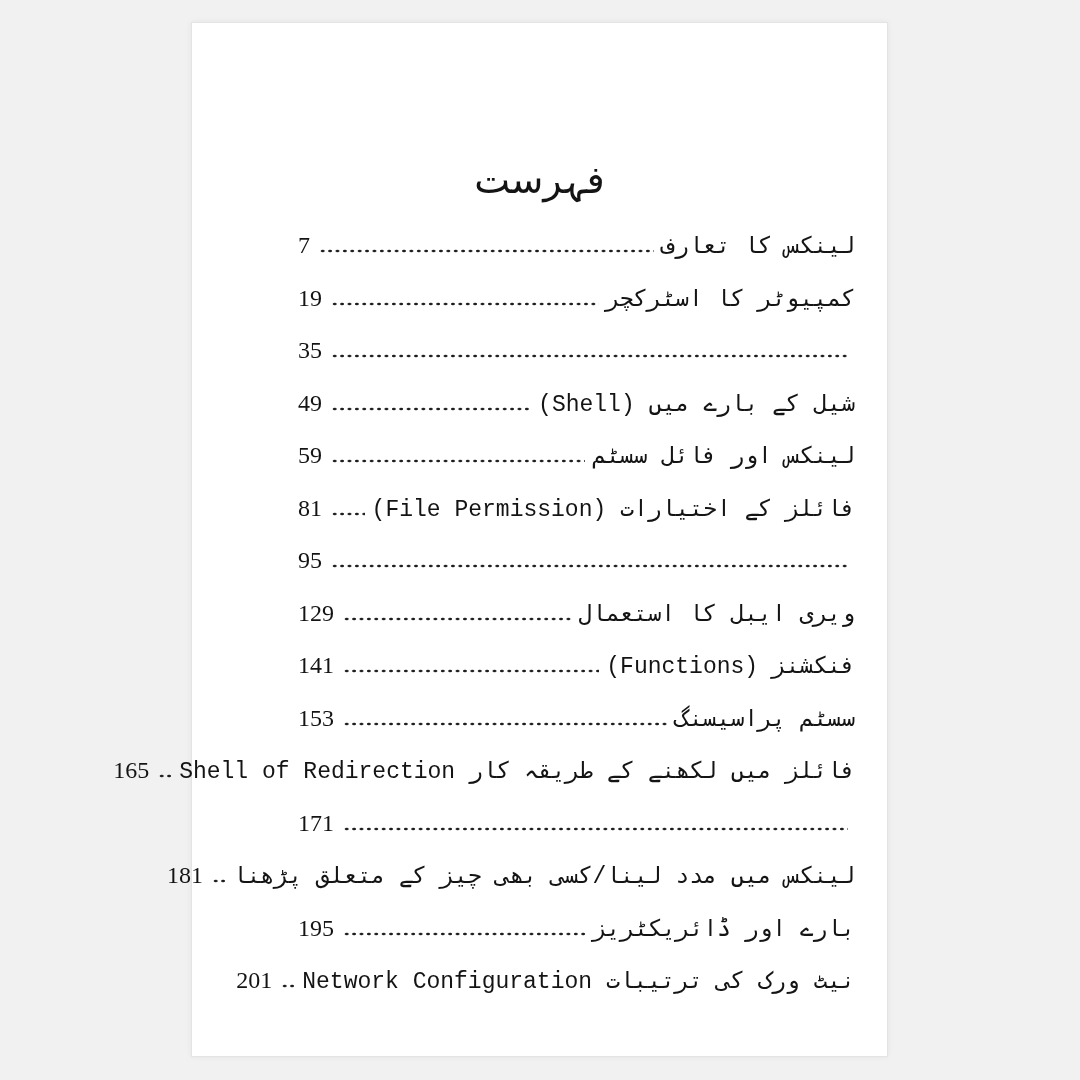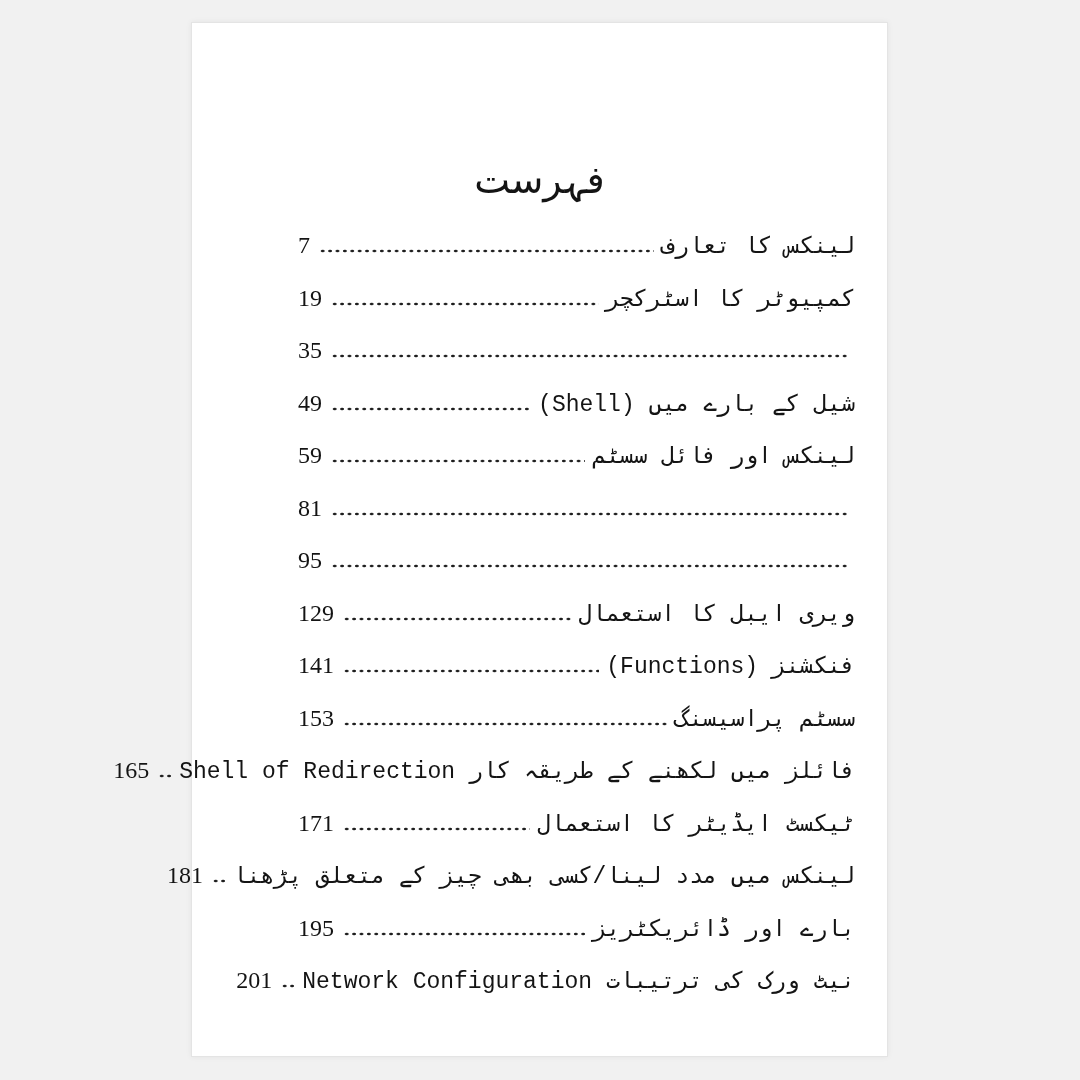--- a/index.html
+++ b/index.html
@@ -105,20 +105,21 @@
     <span class="page-num">49</span>
   </div>
 
   <div class="entry">
     <span class="entry-title">لینکس اور فائل سسٹم</span>
     <span class="leader"></span>
     <span class="page-num">59</span>
   </div>
 
   <div class="entry">
+    <span class="entry-title">فائلز کے اختیارات (File Permission)</span>
     <span class="leader"></span>
     <span class="page-num">81</span>
   </div>
 
   <div class="entry">
     <span class="leader"></span>
     <span class="page-num">95</span>
   </div>
 
   <div class="entry">
@@ -139,21 +140,20 @@
     <span class="page-num">153</span>
   </div>
 
   <div class="entry">
     <span class="entry-title">فائلز میں لکھنے کے طریقہ کار Shell of Redirection</span>
     <span class="leader"></span>
     <span class="page-num">165</span>
   </div>
 
   <div class="entry">
-    <span class="entry-title">ٹیکسٹ ایڈیٹر کا استعمال</span>
     <span class="leader"></span>
     <span class="page-num">171</span>
   </div>
 
   <div class="entry">
     <span class="entry-title">لینکس میں مدد لینا/کسی بھی چیز کے متعلق پڑھنا</span>
     <span class="leader"></span>
     <span class="page-num">181</span>
   </div>
 

